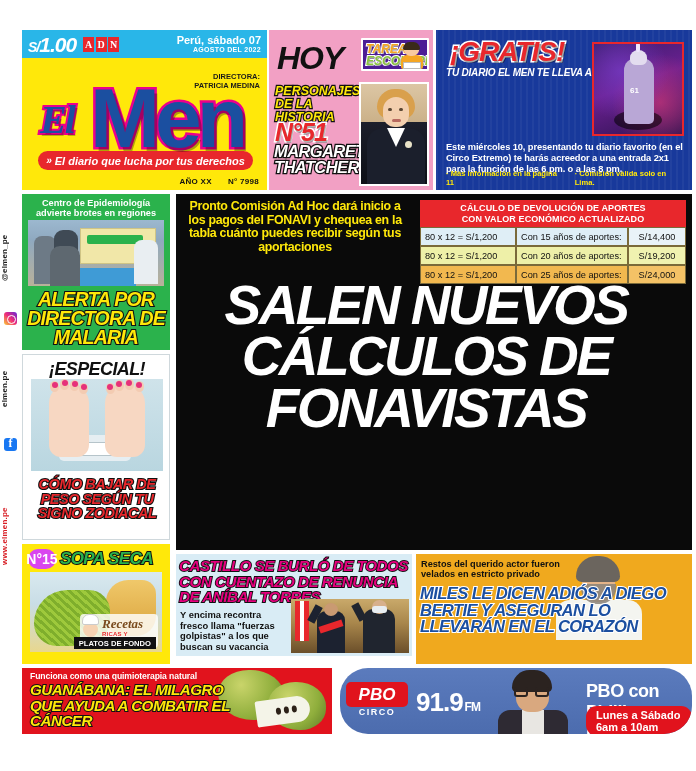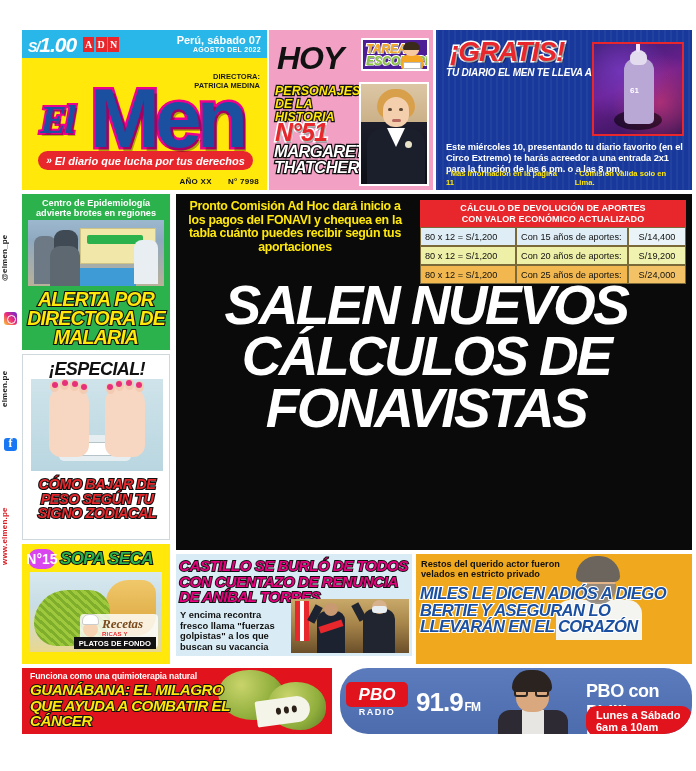--- a/index.html
+++ b/index.html
@@ -745,21 +745,21 @@
       <div class="gs-seed" style="left:28px;"></div>
       <div class="gs-seed" style="left:36px;"></div>
     </div>
     <div class="guana-kicker">Funciona como una quimioterapia natural</div>
     <div class="guana-title">GUANÁBANA: EL MILAGRO QUE AYUDA A COMBATIR EL CÁNCER</div>
   </div>
 
   <div class="pbo-box">
     <div class="pbo-logo">
       <div class="pbo-pill">PBO</div>
-      <div class="pbo-radio-word">RADIO</div>
+      <div class="pbo-radio-word">CIRCO</div>
     </div>
     <div class="pbo-freq"><span>91.9</span><span class="fm">FM</span></div>
     <div class="pbo-photo">
       <div class="pb-body"></div>
         <div class="pb-shirt"></div>
       <div class="pb-face"></div>
         <div class="pb-hair"></div>
       <div class="pb-glasses"></div>
       <div class="pb-lensL"></div>
         <div class="pb-lensR"></div>

